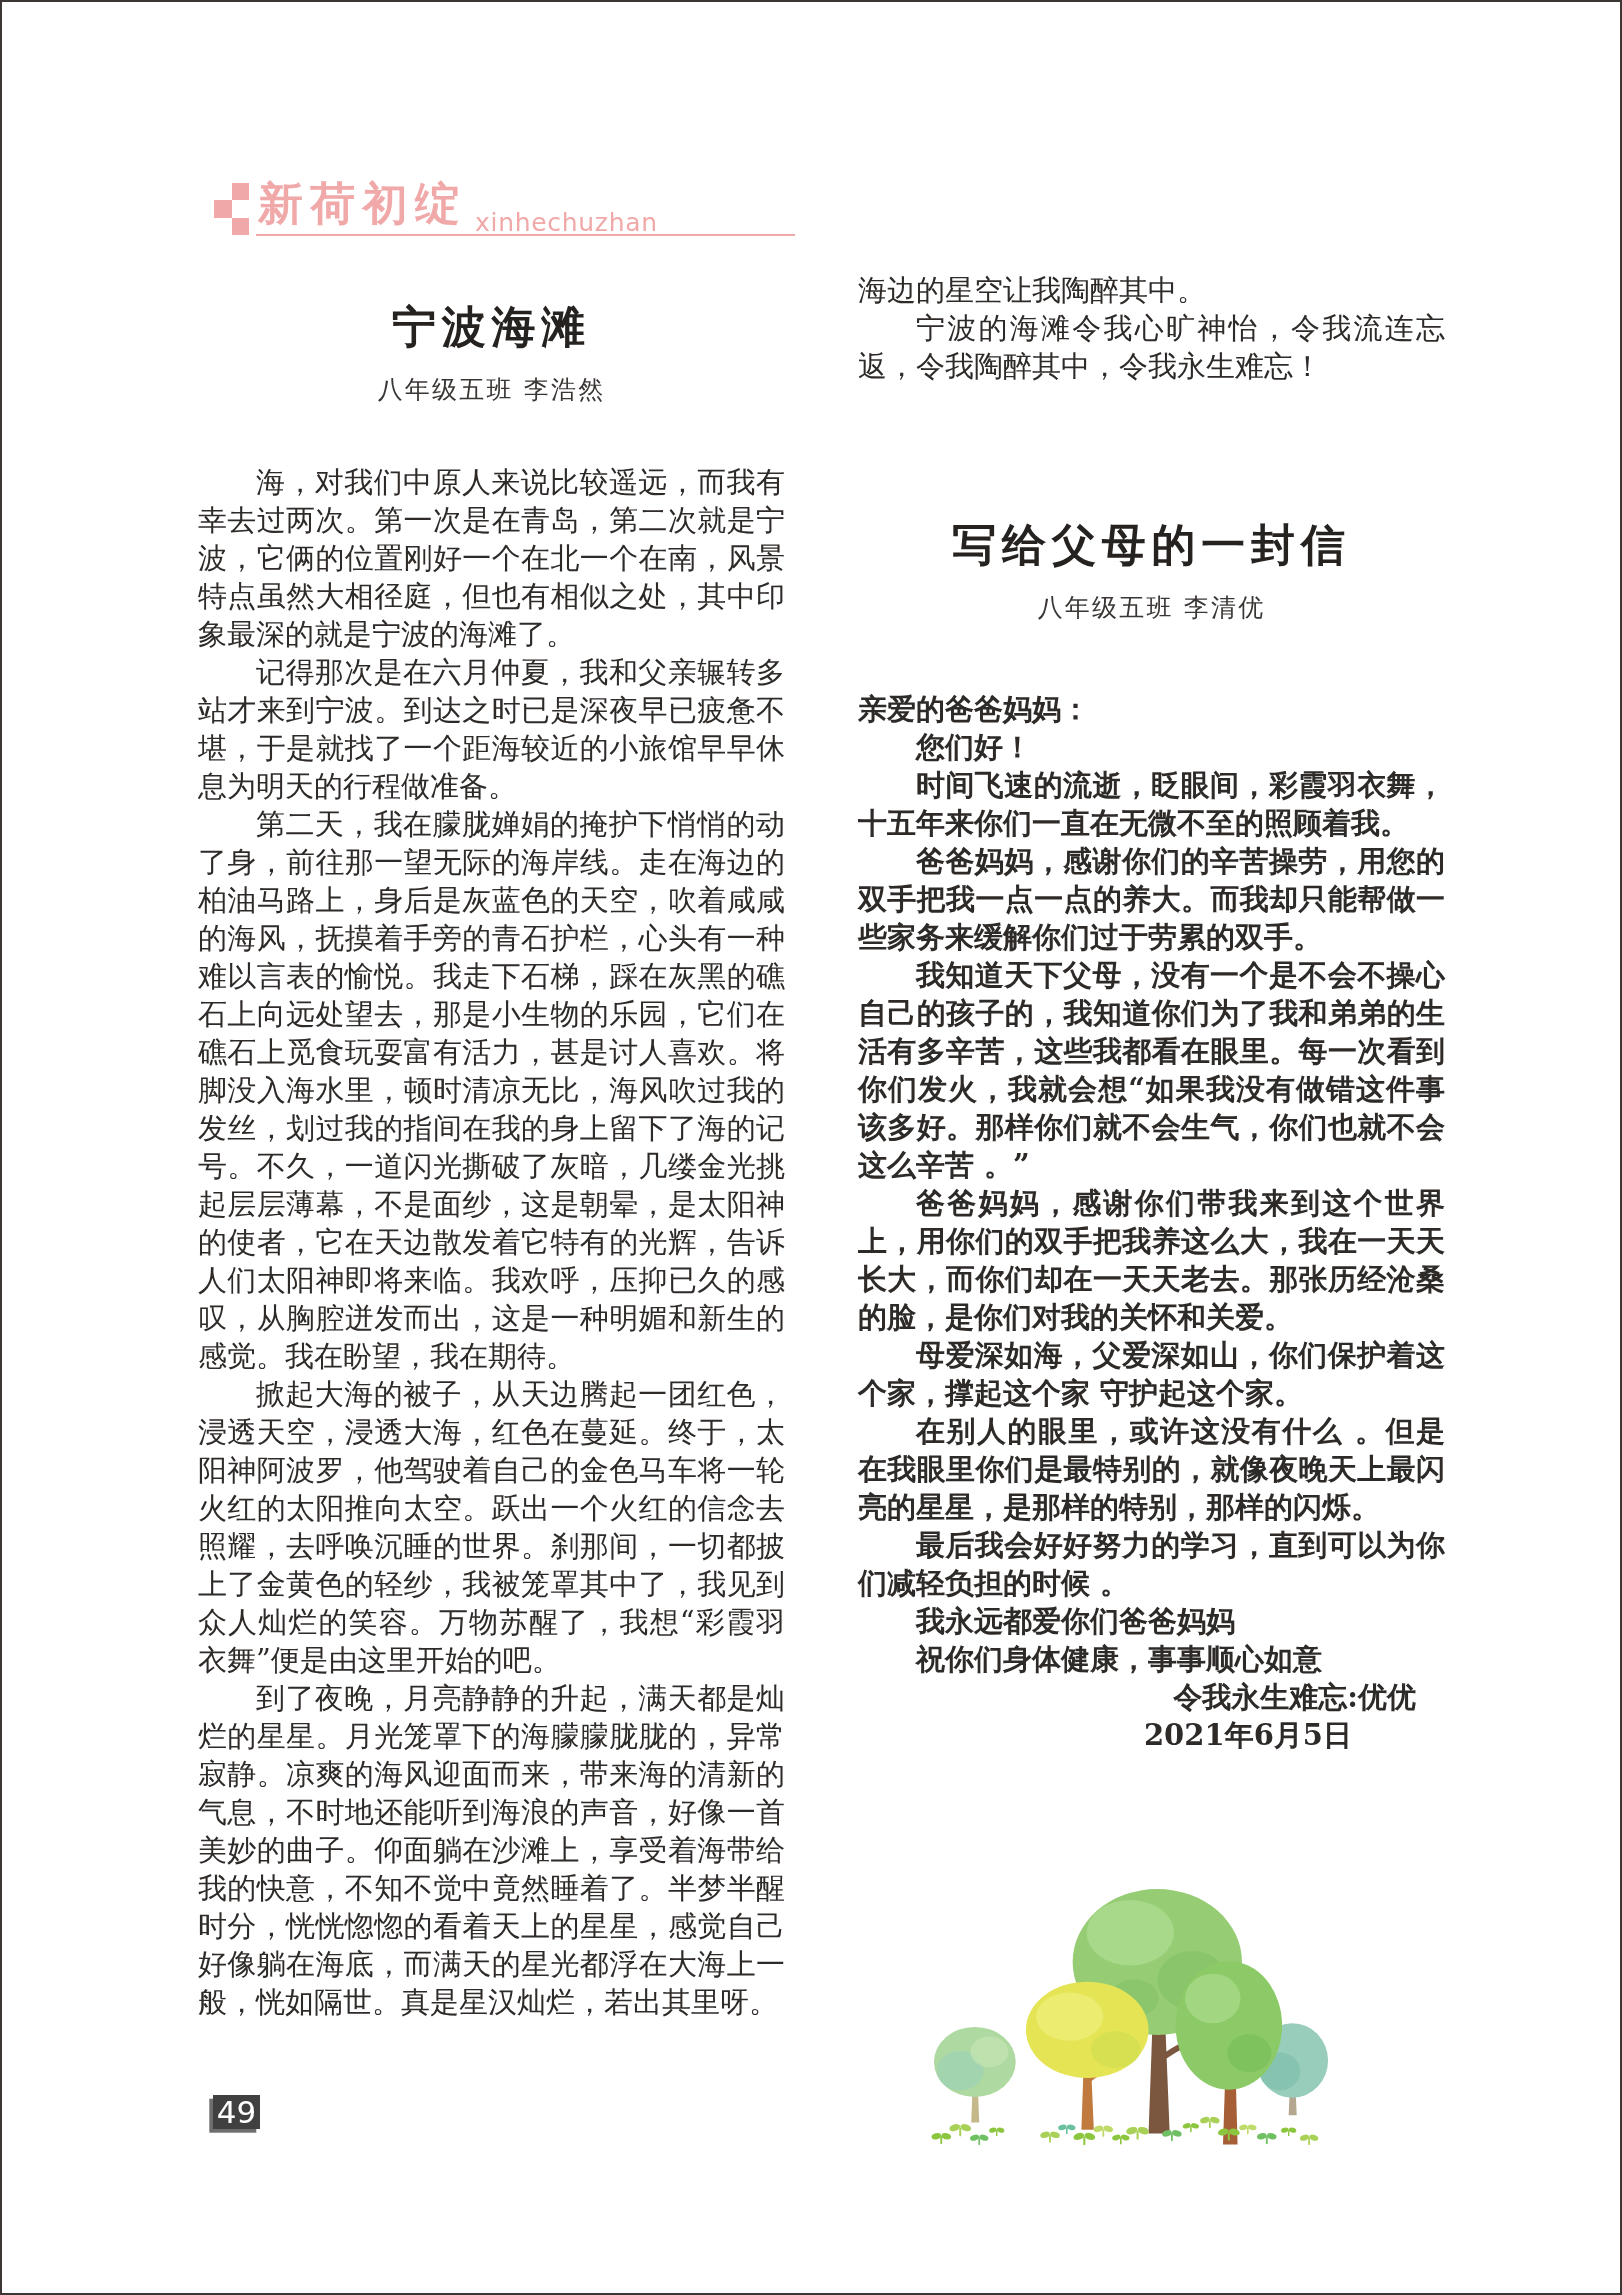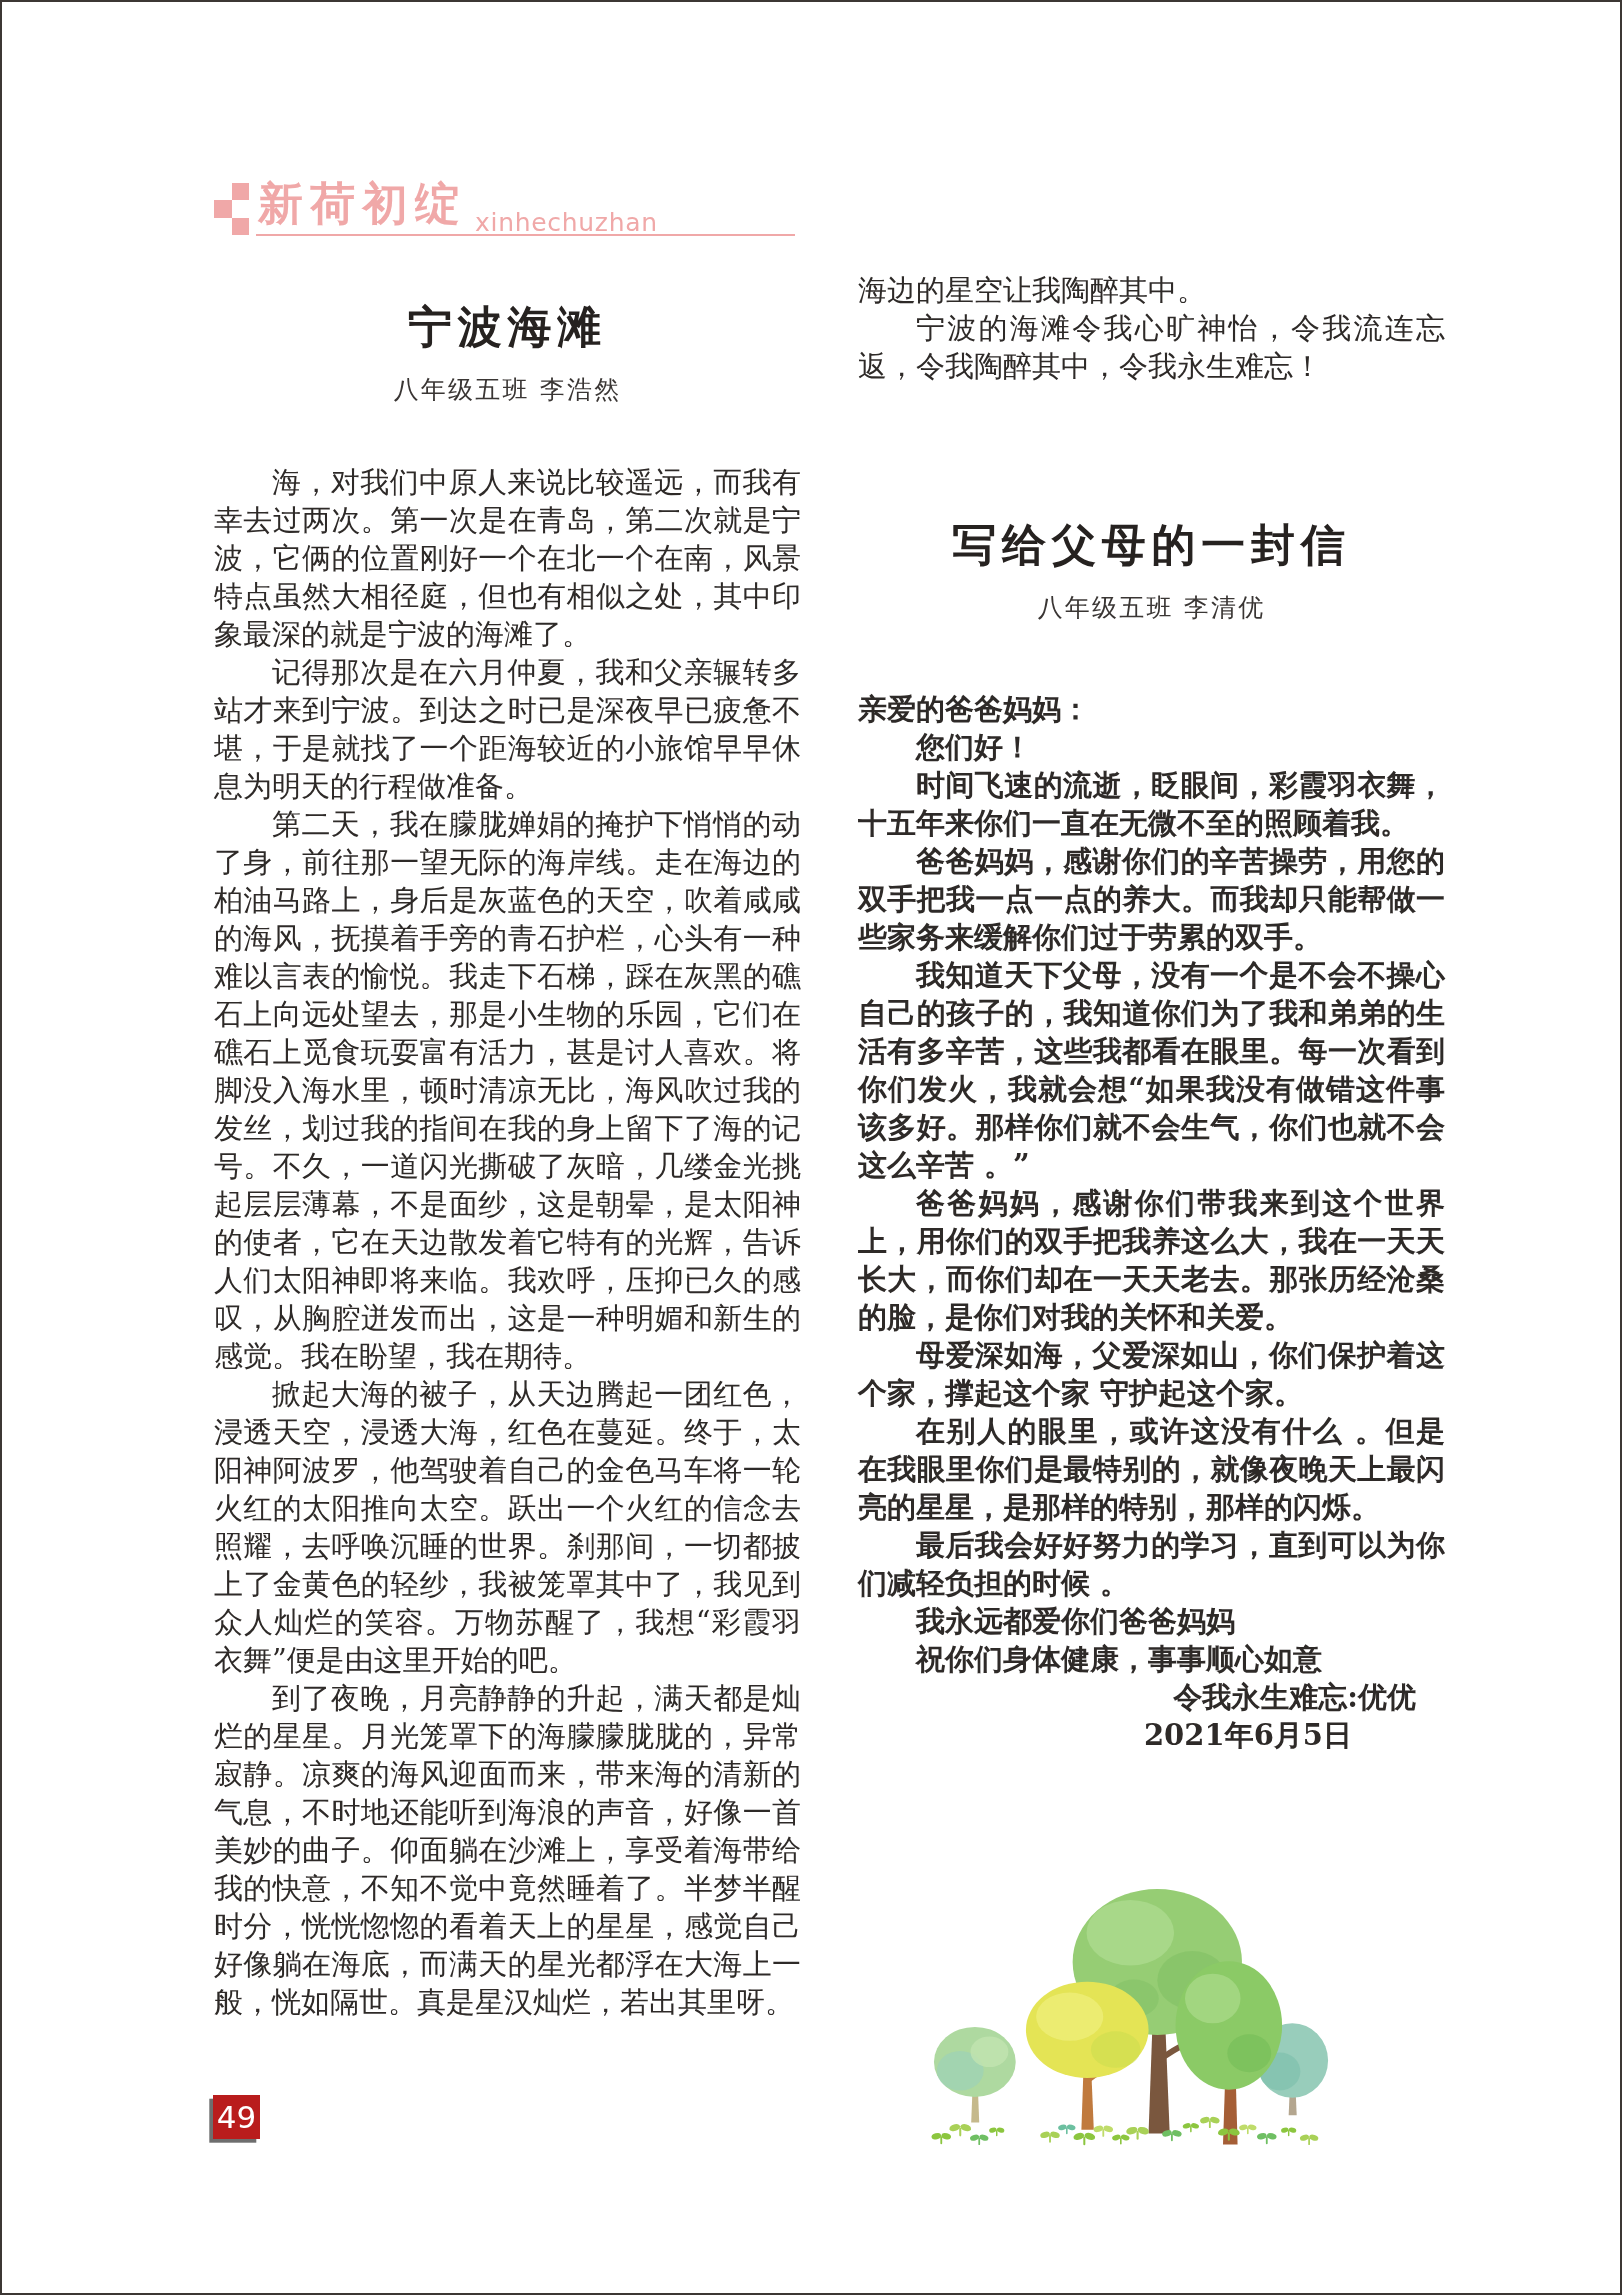--- a/index.html
+++ b/index.html
@@ -26,41 +26,41 @@
     font-size:45px;font-weight:bold;color:#f0a8a8;letter-spacing:7.3px;white-space:nowrap;
   }
   .masthead-subtitle{
     position:absolute;left:261px;top:28px;
     font-family:"DejaVu Sans", sans-serif;
     font-size:25px;color:#f0a8a8;letter-spacing:0.7px;white-space:nowrap;
   }
   .masthead-rule{position:absolute;left:42px;top:54px;width:539px;height:2.2px;background:#f0a8a8;}
   
   .col{position:absolute;width:587px;font-size:29px;line-height:38px;text-align:justify;}
-  .col-left{left:212px;top:298px;}
+  .col-left{left:196px;top:298px;}
   .col-right{left:856px;top:269px;}
   .essay-title{
     font-size:44px;line-height:54px;font-weight:bold;color:#262220;
     text-align:center;letter-spacing:5.8px;margin:0;
   }
   .essay-author{
     font-size:25px;line-height:32px;color:#3a3634;
     text-align:center;letter-spacing:2.2px;margin:20.4px 0 0 0;
   }
   .body-block{margin-top:57px;}
   .col p{margin:0;text-indent:2em;}
   .col p.no-indent{text-indent:0;}
   .essay2-head{margin-top:133px;}
   .essay2-body{margin-top:66px;font-weight:bold;}
   .sig-line{margin-top:82px;text-align:right;padding-right:29px;text-indent:0;}
   .date-line{margin-top:17.5px;text-align:right;padding-right:93px;text-indent:0;}
   
   .page-num{
-    position:absolute;left:211px;top:2093px;width:47px;height:44px;
-    background:#b91c1c;color:#ffffff;
+    position:absolute;left:211px;top:2093px;width:47px;height:34px;
+    background:#404040;color:#ffffff;
     font-family:"DejaVu Sans", sans-serif;font-size:31px;
     display:flex;align-items:center;justify-content:center;
     box-shadow:-3.7px 3.7px 0 #6e6e6e;
   }
   
   .trees{position:absolute;left:913px;top:1876px;width:416px;height:292px;}
 </style>
 </head>
 <body>
 

